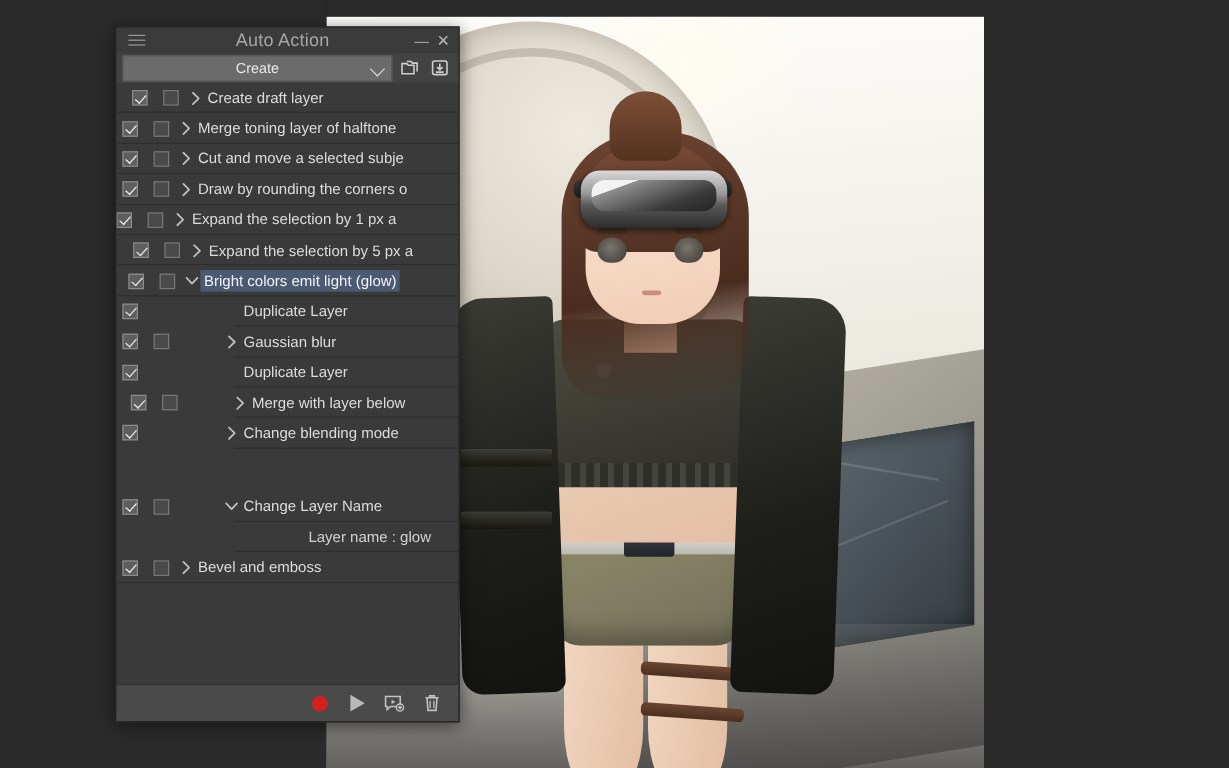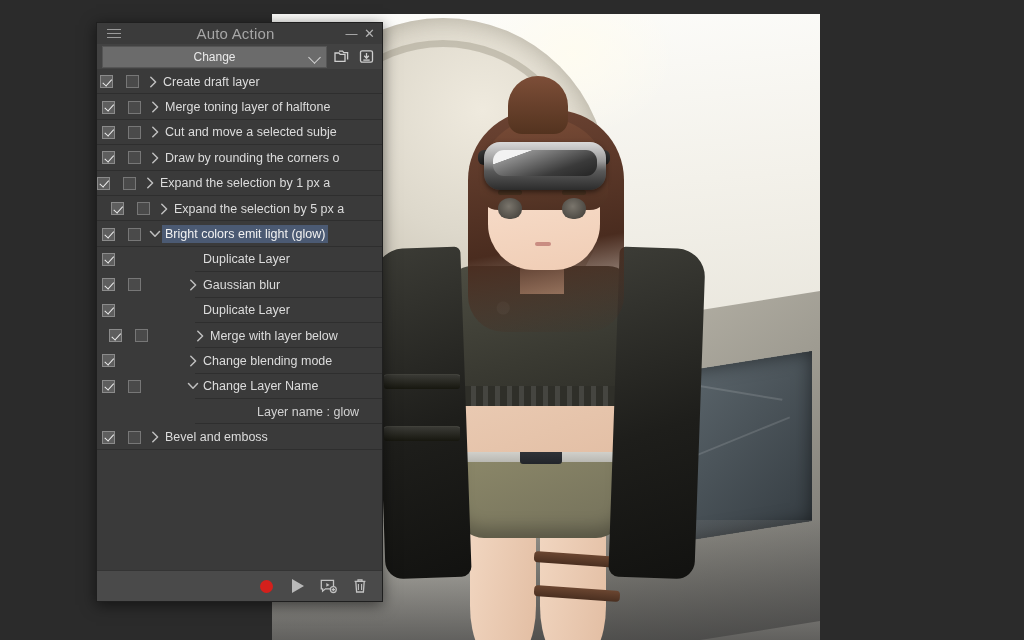--- a/index.html
+++ b/index.html
@@ -242,40 +242,40 @@
           <i></i>
           <i></i>
       </div>
       <div id="aa-title">Auto Action</div>
       <div class="win-btn" id="aa-min">—</div>
       <div class="win-btn" id="aa-close">✕</div>
     </div>
 
     <div id="aa-selectrow">
       <div id="aa-select">
-        <span id="aa-select-label">Change</span>
+        <span id="aa-select-label">Create</span>
         <span id="aa-caret"></span>
       </div>
       <div class="hdr-icon">
         <svg width="15" height="15" viewBox="0 0 15 15">
           <path d="M1 4 h4 l1.2 1.4 H11 v7 H1 z" fill="none" stroke="#cfcfcf" stroke-width="1.3"></path>
           <path d="M5 2.2 h3.6 l1.2 1.4 H13.6 v7" fill="none" stroke="#cfcfcf" stroke-width="1.3"></path>
         </svg>
       </div>
       <div class="hdr-icon">
         <svg width="15" height="15" viewBox="0 0 15 15">
           <rect x="1.5" y="1.8" width="12" height="11.4" rx="1.6" fill="none" stroke="#cfcfcf" stroke-width="1.3"></rect>
           <path d="M7.5 4 v5 M5.2 6.8 L7.5 9.2 L9.8 6.8" fill="none" stroke="#cfcfcf" stroke-width="1.3"></path>
           <path d="M4.3 11.1 h6.4" stroke="#cfcfcf" stroke-width="1.3"></path>
         </svg>
       </div>
     </div>
 
     <div id="aa-list">
-        <div class="row" style="padding-left: 3px;">
+        <div class="row" style="padding-left: 13px;">
           <span class="cb checked"></span>
           <span style="width: 13px; flex: 0 0 13px;"></span>
           <span class="cb empty"></span>
           <span style="flex: 0 0 6px;"></span>
           <span class="chev">
             <svg width="14" height="14" viewBox="0 0 14 14">
               <path d="M4.8 2.3 L9.6 7 L4.8 11.7" fill="none" stroke="#bfbfbf" stroke-width="1.5" stroke-linecap="round" stroke-linejoin="round"></path>
             </svg>
           </span>
           <span class="label">Create draft layer</span>
@@ -339,21 +339,21 @@
           <span class="cb empty"></span>
           <span style="flex: 0 0 6px;"></span>
           <span class="chev">
             <svg width="14" height="14" viewBox="0 0 14 14">
               <path d="M4.8 2.3 L9.6 7 L4.8 11.7" fill="none" stroke="#bfbfbf" stroke-width="1.5" stroke-linecap="round" stroke-linejoin="round"></path>
             </svg>
           </span>
           <span class="label">Expand the selection by 5 px a</span>
           <span class="sep"></span>
         </div>
-        <div class="row selected" style="padding-left: 5px;">
+        <div class="row selected" style="padding-left: 10px;">
           <span class="cb checked"></span>
           <span style="width: 13px; flex: 0 0 13px;"></span>
           <span class="cb empty"></span>
           <span style="flex: 0 0 6px;"></span>
           <span class="chev">
             <svg width="14" height="14" viewBox="0 0 14 14">
               <path d="M2.5 4.5 L7 9.3 L11.5 4.5" fill="none" stroke="#bfbfbf" stroke-width="1.5" stroke-linecap="round" stroke-linejoin="round"></path>
             </svg>
           </span>
           <span class="label">Bright colors emit light (glow)</span>
@@ -409,21 +409,21 @@
           <span class="cb ghost"></span>
           <span style="flex: 0 0 44px;"></span>
           <span class="chev">
             <svg width="14" height="14" viewBox="0 0 14 14">
               <path d="M4.8 2.3 L9.6 7 L4.8 11.7" fill="none" stroke="#bfbfbf" stroke-width="1.5" stroke-linecap="round" stroke-linejoin="round"></path>
             </svg>
           </span>
           <span class="label">Change blending mode</span>
           <span class="sep"></span>
         </div>
-        <div class="row sub" style="padding-left: 5px;">
+        <div class="row sub" style="padding-left: 5px; margin-top: 36px;">
           <span class="cb checked"></span>
           <span style="width: 13px; flex: 0 0 13px;"></span>
           <span class="cb empty"></span>
           <span style="flex: 0 0 44px;"></span>
           <span class="chev">
             <svg width="14" height="14" viewBox="0 0 14 14">
               <path d="M2.5 4.5 L7 9.3 L11.5 4.5" fill="none" stroke="#bfbfbf" stroke-width="1.5" stroke-linecap="round" stroke-linejoin="round"></path>
             </svg>
           </span>
           <span class="label">Change Layer Name</span>

